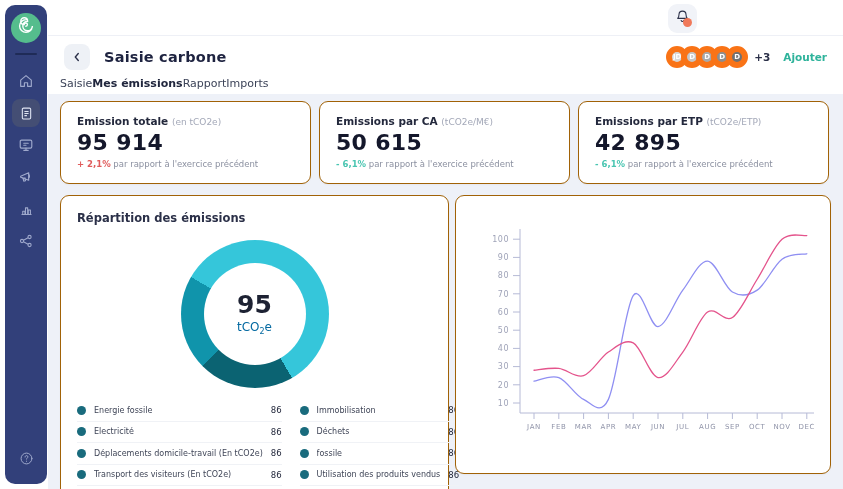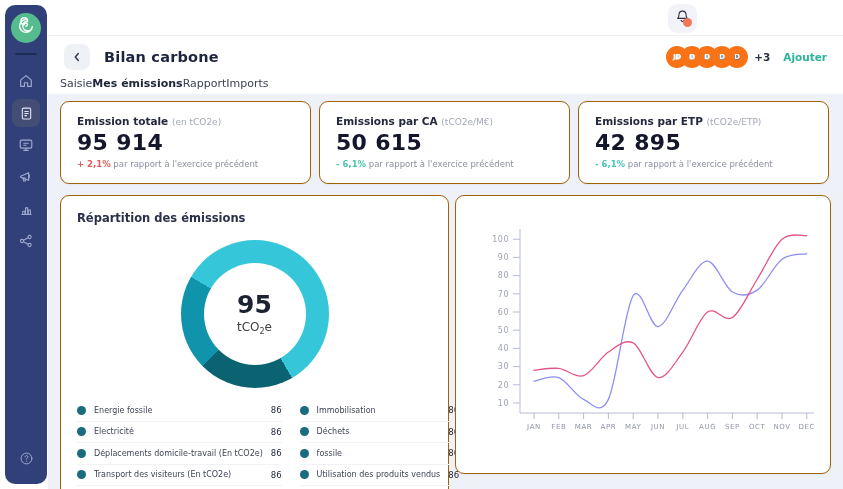--- a/index.html
+++ b/index.html
@@ -21,21 +21,21 @@
   .topbar { height:36px; background:#fff; border-bottom:1px solid #eef0f6; position:relative; }
   .bell-btn { position:absolute; left:620px; top:4px; width:29px; height:29px; background:#f1f3f8; border-radius:9px;
     display:flex; align-items:center; justify-content:center; cursor:pointer; }
   .bell-dot { position:absolute; right:5px; bottom:6px; width:9px; height:9px; border-radius:50%; background:#f0795a; }
 
   .header { background:#fff; height:57px; position:relative; }
   .hrow1 { display:flex; align-items:center; padding:8px 16px 0 16px; }
   .back-btn { width:26px; height:26px; border-radius:8px; background:#eef1f6; display:flex; align-items:center; justify-content:center; cursor:pointer; }
   .page-title { margin-left:14px; font-size:14.5px; font-weight:bold; color:#1e2340; letter-spacing:.2px; }
   .people { margin-left:auto; display:flex; align-items:center; }
-  .avatar { width:22px; height:22px; border-radius:50%; border:8px solid #f97316; margin-left:-7px;
+  .avatar { width:22px; height:22px; border-radius:50%; border:6px solid #f97316; margin-left:-7px;
     display:flex; align-items:center; justify-content:center; font-size:7px; font-weight:bold; color:#fff; }
   .avatar:first-child { margin-left:0; }
   .more-count { margin-left:6px; font-size:10.5px; font-weight:bold; color:#2b3048; }
   .add-link { margin-left:13px; font-size:10.5px; font-weight:600; color:#2eb39b; cursor:pointer; }
 
   .tabs { display:flex; padding-left:12px; margin-top:7px; }
   .tab { font-size:11px; color:#3c4358; padding-bottom:6px; position:relative; cursor:pointer; }
   .tab.active { font-weight:bold; color:#20263d; }
   .tab.active::after { content:""; position:absolute; left:0; right:0; bottom:0; height:2px; background:#2fb79b; border-radius:2px; }
 
@@ -48,21 +48,21 @@
   .kpi-value { font-size:22px; font-weight:bold; color:#14172b; margin-top:3px; letter-spacing:.3px; }
   .kpi-delta { font-size:8.5px; color:#8b90a0; margin-top:4px; }
   .kpi-delta b { font-weight:600; }
 
   .card-title { font-size:11.5px; font-weight:600; color:#2b3048; }
 
   .donut-card { left:12px; top:101px; width:389px; height:410px; padding:15px 16px; }
   .donut-wrap { position:relative; width:148px; height:148px; margin:15px auto 12px; border-radius:50%; }
   .donut-hole { position:absolute; inset:23px; border-radius:50%; background:#fff; display:flex; flex-direction:column; align-items:center; justify-content:center; }
   .donut-value { font-size:25px; font-weight:bold; color:#1d2233; line-height:1.05; }
-  .donut-unit { font-size:12px; color:#404040; margin-top:2px; }
+  .donut-unit { font-size:12px; color:#0369a1; margin-top:2px; }
   .donut-unit sub { font-size:8px; }
 
   .legend { display:grid; grid-template-columns:1fr 1fr; column-gap:18px; margin-top:4px; }
   .legend-row { display:flex; align-items:center; gap:8px; height:21.5px; border-bottom:1px solid #f0f2f6; cursor:default; }
   .legend-dot { width:9px; height:9px; border-radius:50%; background:#196b7d; flex:none; }
   .legend-label { font-size:8px; color:#3f4557; white-space:nowrap; overflow:hidden; flex:1; }
   .legend-value { font-size:8.5px; color:#23283c; }
 
   .line-card { left:407px; top:101px; width:376px; height:279px; padding:15px 14px; }
   .line-card svg { margin-top:4px; display:block; }
@@ -158,21 +158,21 @@
 
     <div class="header">
       <div class="hrow1">
         <div class="back-btn">
           <span>
             <svg width="12" height="12" viewBox="0 0 14 14" fill="none" stroke="#2b3048" stroke-width="1.6" stroke-linecap="round" stroke-linejoin="round">
               <path d="M8.5 3 5 7l3.5 4"></path>
             </svg>
           </span>
         </div>
-        <div class="page-title">Bilan carbone</div>
+        <div class="page-title">Saisie carbone</div>
         <div class="people">
           <span id="avatars" style="display:flex;">
               <span class="avatar" style="background: rgb(215, 215, 215);">JD</span>
               <span class="avatar" style="background: rgb(198, 198, 198);">D</span>
               <span class="avatar" style="background: rgb(169, 169, 169);">D</span>
               <span class="avatar" style="background: rgb(141, 141, 141);">D</span>
               <span class="avatar" style="background: rgb(112, 112, 112);">D</span>
             </span>
           <span class="more-count">+3</span>
           <span class="add-link">Ajouter</span>

